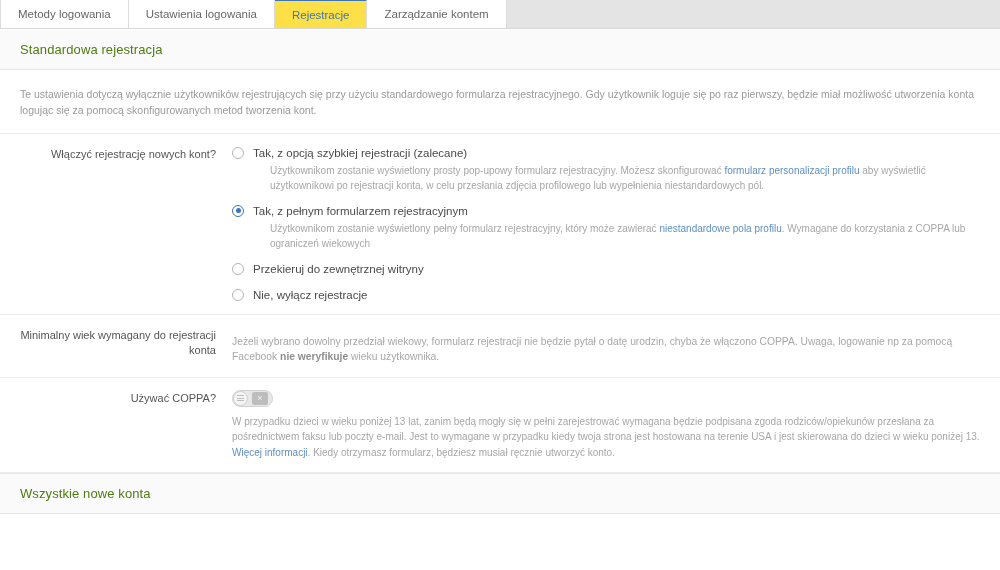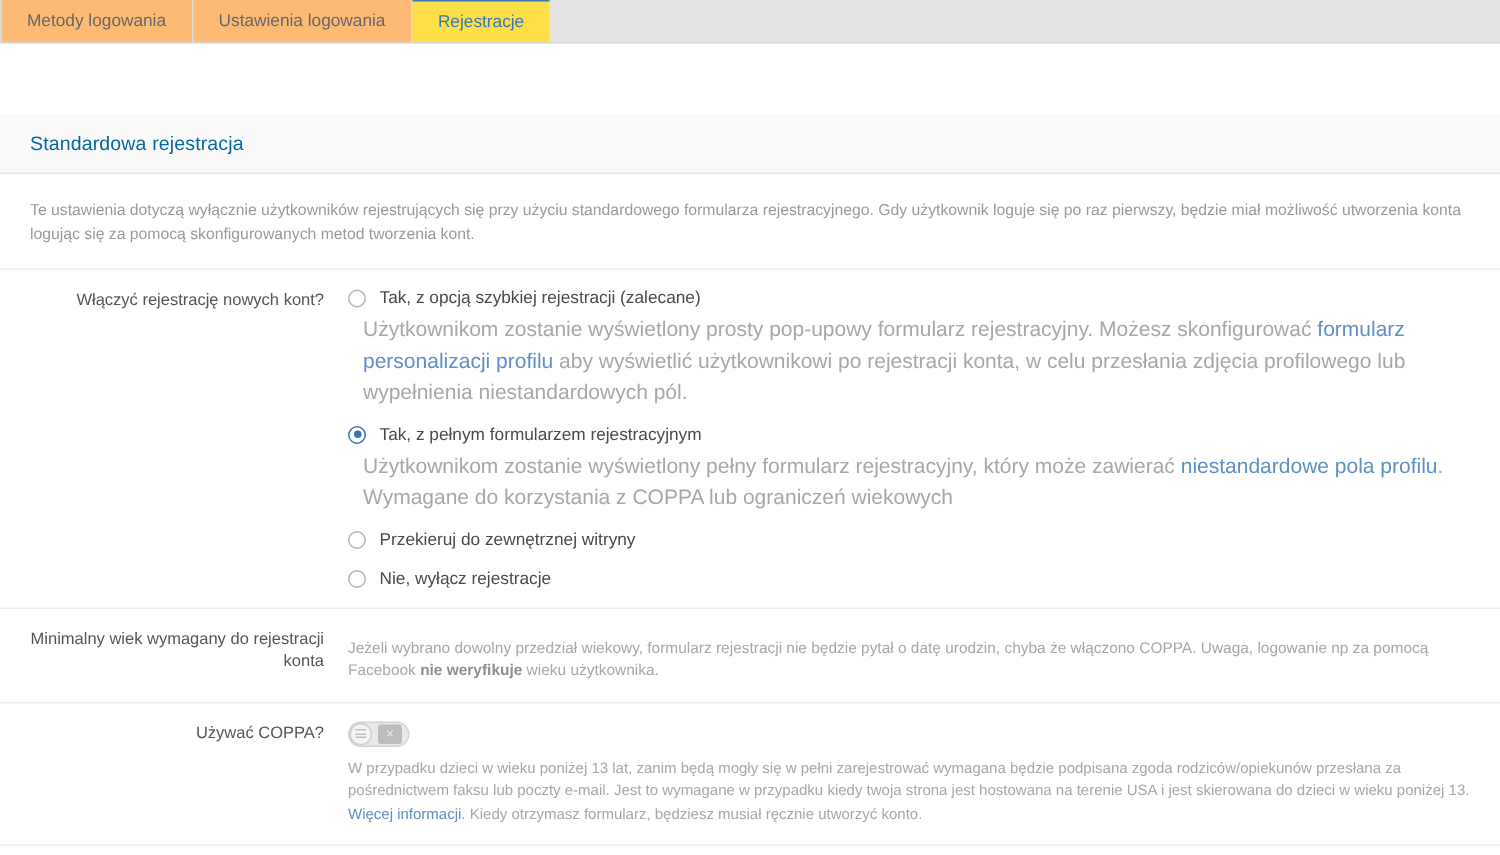--- a/index.html
+++ b/index.html
@@ -19,21 +19,21 @@
     border-bottom: 1px solid #d8d8d8;
     display: flex;
     align-items: stretch;
     position: relative;
   }
   .tab {
     padding: 0 17px;
     display: flex; align-items: center;
     font-size: 11.5px;
     color: #676767;
-    background: #fdba74;
+    background: #ffffff;
     border-right: 1px solid #dcdcdc;
     cursor: pointer;
     white-space: nowrap;
   }
   .tab.first { border-left: 1px solid #dcdcdc; }
   .tab.active {
     background: #fde047;
     color: #3a76b5;
     border-top: 2px solid #3a76b5;
     margin-top: -1px;
@@ -43,25 +43,24 @@
   .tabbar-filler { flex: 1; background:#e4e4e4; }
 
   
   .content { padding: 0; background: #fff; }
 
   .section-header {
     background: #fafafa;
     border-top: 1px solid #ffffff;
     border-bottom: 1px solid #e7e7e7;
     font-size: 13px;
-    color: #0369a1;
+    color: #4d7c0f;
     padding: 12px 20px 12px 20px;
     font-weight: 400;
     letter-spacing: .1px;
-    margin-top: 46px;
   }
   .section-header.second { border-top: 1px solid #e7e7e7; }
 
   .section-desc {
     font-size: 10.5px;
     color: #9a9a9a;
     line-height: 1.55;
     padding: 16px 20px 14px 20px;
     border-bottom: 1px solid #ededed;
   }
@@ -107,25 +106,25 @@
     border-radius: 50%;
     background: #3a76b5;
   }
   .opt-title {
     font-size: 11.5px;
     color: #4a4a4a;
     line-height: 1.25;
     cursor: pointer;
   }
   .opt-desc {
-    font-size: 14px;
+    font-size: 10px;
     color: #a7a7a7;
     line-height: 1.5;
     margin-top: 3px;
-    margin-left: 10px;
+    margin-left: 38px;
   }
   .opt-desc a, .lnk {
     color: #5f8fc4;
     text-decoration: none;
   }
   .opt-desc b, .b { color: #8e8e8e; font-weight: bold; text-align: right; }
 
   
   .age-line { display: flex; align-items: center; }
   .age-input {
@@ -215,20 +214,23 @@
   <div class="tabbar">
     <div class="tab first">
       <span>Metody logowania</span>
     </div>
     <div class="tab">
       <span>Ustawienia logowania</span>
     </div>
     <div class="tab active">
       <span>Rejestracje</span>
     </div>
+    <div class="tab">
+      <span>Zarządzanie kontem</span>
+    </div>
     <div class="tabbar-filler"></div>
   </div>
 
   <div class="content">
 
     <div class="section-header">Standardowa rejestracja</div>
 
     <div class="section-desc">Te ustawienia dotyczą wyłącznie użytkowników rejestrujących się przy użyciu standardowego formularza rejestracyjnego. Gdy użytkownik loguje się po raz pierwszy, będzie miał możliwość utworzenia konta logując się za pomocą skonfigurowanych metod tworzenia kont.</div>
 
     <div class="row">

